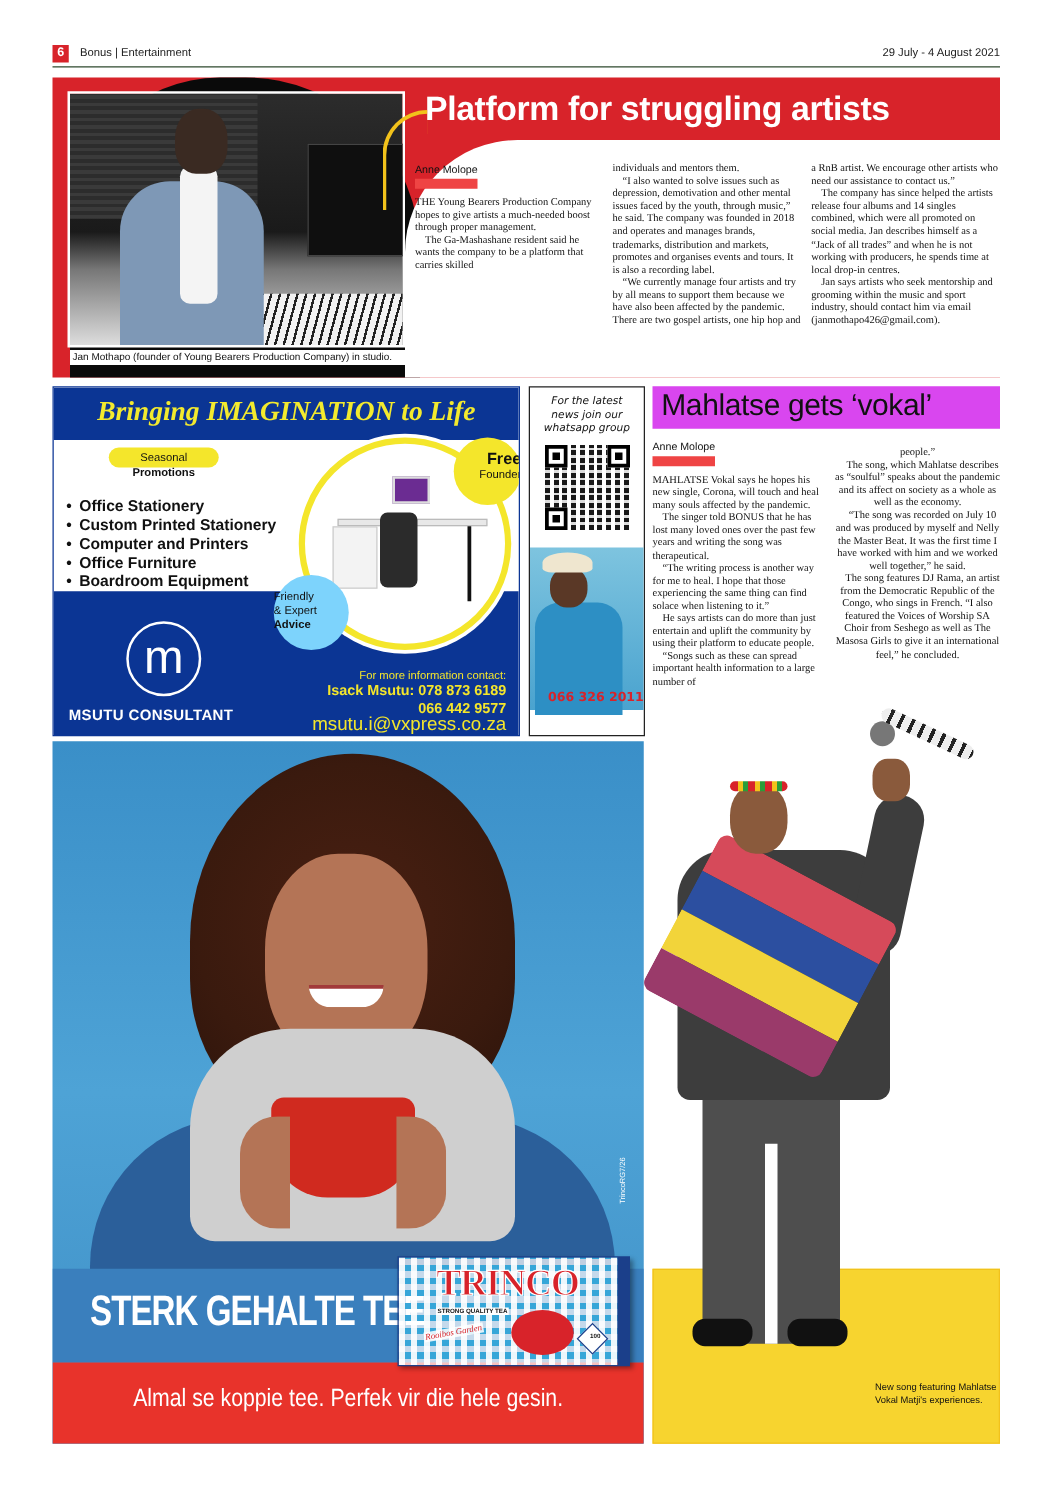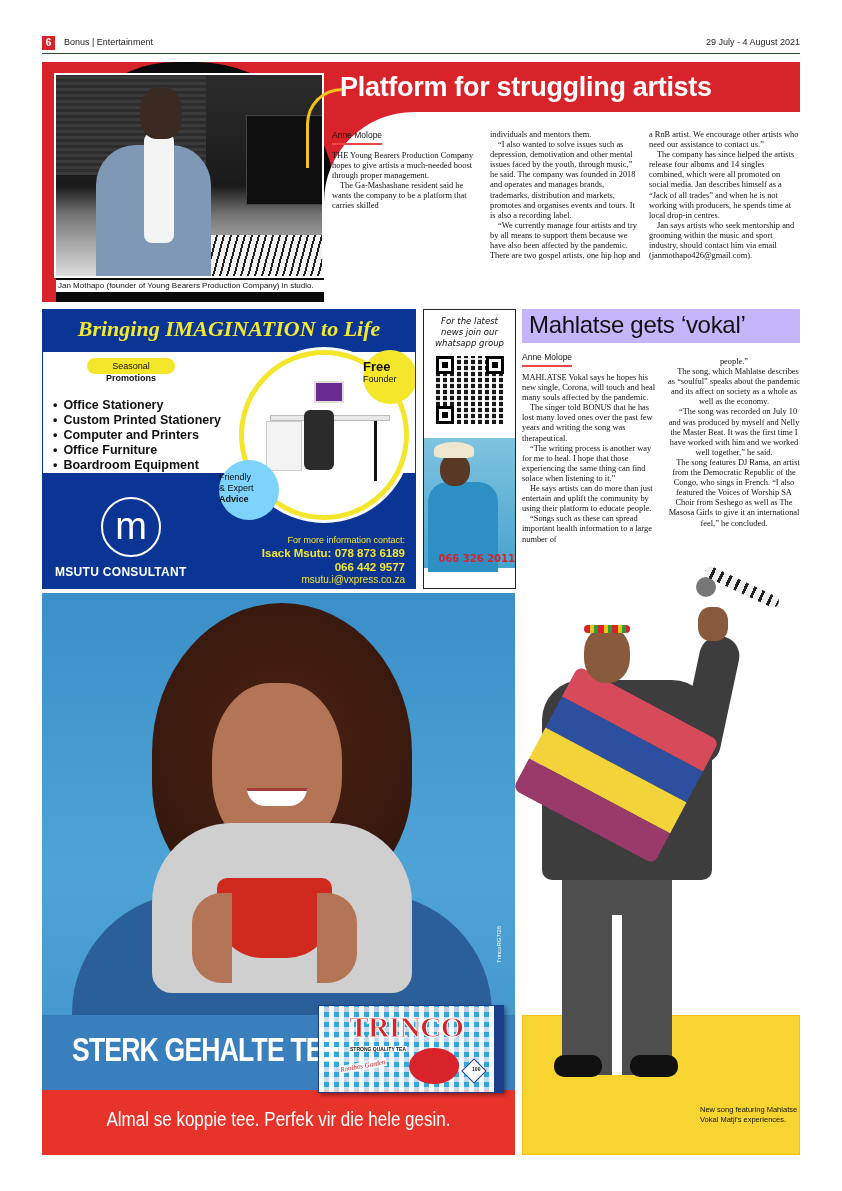--- a/index.html
+++ b/index.html
@@ -22,21 +22,21 @@
     background: linear-gradient(180deg, #2c2c2c 0%, #1a1a1a 55%, #777 70%, #ddd 100%); }
   .photo-wall { position: absolute; left: 0; top: 0; width: 150px; height: 100px; background: repeating-linear-gradient(0deg, #3a3a3a 0 3px, #2c2c2c 3px 6px); }
   .photo-screen { position: absolute; left: 190px; top: 40px; width: 80px; height: 90px; background: #0f0f0f; border: 1px solid #444; }
   .photo-keys { position: absolute; left: 135px; top: 160px; width: 140px; height: 45px; background: repeating-linear-gradient(90deg, #f2f2f2 0 5px, #222 5px 7px); transform: skewX(-15deg); }
   .photo-person-body { position: absolute; left: 40px; top: 70px; width: 115px; height: 140px; background: #7e98b6; border-radius: 40px 40px 0 0; }
   .photo-person-neck { position: absolute; left: 88px; top: 58px; width: 30px; height: 110px; background: #f4f4f4; border-radius: 8px; }
   .photo-person-head { position: absolute; left: 84px; top: 12px; width: 42px; height: 52px; background: #3a2a22; border-radius: 45% 45% 40% 40%; }
   .art1-arrow { position: absolute; left: 264px; top: 26px; width: 36px; height: 80px; border: 3px solid #f2c21b; border-right: none; border-bottom: none; border-radius: 40px 0 0 0; }
   .art1-caption { position: absolute; left: 14px; top: 218px; width: 270px; font: 8px "Liberation Sans", sans-serif; color: #111; line-height: 10px; background: #fff; padding: 1px 2px; }
 
-  .byline { font: 8.5px "Liberation Sans", sans-serif; color: #111; padding-bottom: 3px; border-bottom: 2px solid #ef4444; display: inline-block; margin-bottom: 6px; }
+  .byline { font: 8.5px "Liberation Sans", sans-serif; color: #111; padding-bottom: 3px; border-bottom: 8px solid #ef4444; display: inline-block; margin-bottom: 6px; }
   .col { position: absolute; font-size: 8.4px; line-height: 10.1px; text-align: left; color: #111; }
   .col p { text-indent: 8px; }
   .col p.first { text-indent: 0; }
   .art1-col1 { left: 290px; top: 68px; width: 150px; }
   .art1-col2 { left: 448px; top: 68px; width: 152px; }
   .art1-col3 { left: 607px; top: 68px; width: 152px; }
 
   
   .ad-msutu { position: absolute; left: 42px; top: 309px; width: 374px; height: 280px; background: #fff; border: 1px solid #0b3594; overflow: hidden; }
   .msutu-top { position: absolute; left: 0; top: 0; width: 100%; height: 42px; background: #0b3594; }
@@ -45,47 +45,47 @@
   .msutu-promo b { display: block; font-weight: bold; }
   .msutu-list { position: absolute; left: 10px; top: 88px; font: bold 12.5px "Liberation Sans", sans-serif; line-height: 15px; color: #111; list-style: none; }
   .msutu-list li::before { content: "•"; margin-right: 6px; }
   .msutu-bottom { position: absolute; left: 0; top: 163px; width: 100%; height: 117px; background: #0b3594; }
   .msutu-circle { position: absolute; left: 196px; top: 40px; width: 170px; height: 170px; border-radius: 50%; background: #fff; border: 5px solid #f4e62b; box-shadow: 0 0 0 3px #fff; }
   .desk-top { position: absolute; left: 26px; top: 60px; width: 120px; height: 6px; background: #e8e8e8; border: 1px solid #bbb; }
   .desk-leg { position: absolute; left: 130px; top: 66px; width: 3px; height: 60px; background: #111; }
   .desk-cab { position: absolute; left: 22px; top: 66px; width: 36px; height: 50px; background: #f3f3f3; border: 1px solid #ccc; }
   .desk-monitor { position: absolute; left: 70px; top: 26px; width: 30px; height: 22px; background: #6b2c92; border: 2px solid #ddd; }
   .desk-chair { position: absolute; left: 60px; top: 55px; width: 30px; height: 60px; background: #2b2b2b; border-radius: 6px; }
-  .msutu-free { position: absolute; left: 320px; top: 40px; width: 54px; height: 54px; border-radius: 50%; background: #f4e62b; font: 9px "Liberation Sans", sans-serif; text-align: left; padding-top: 10px; line-height: 11px; color: #111; }
+  .msutu-free { position: absolute; left: 320px; top: 40px; width: 54px; height: 54px; border-radius: 50%; background: #f4e62b; font: 9px "Liberation Sans", sans-serif; text-align: right; padding-top: 10px; line-height: 11px; color: #111; }
   .msutu-free b { display: block; font-size: 13px; line-height: 14px; }
   .msutu-advice { position: absolute; left: 176px; top: 150px; width: 60px; height: 60px; border-radius: 50%; background: #7dd3fc; font: 9px "Liberation Sans", sans-serif; text-align: left; padding-top: 12px; line-height: 11px; color: #111; }
   .msutu-advice b { display: block; }
   .msutu-logo { position: absolute; left: 58px; top: 187px; width: 60px; height: 60px; border-radius: 50%; border: 2px solid #fff; color: #fff; font: 38px "Liberation Sans", sans-serif; text-align: center; line-height: 54px; }
   .msutu-name { position: absolute; left: 12px; top: 255px; font: bold 12px "Liberation Sans", sans-serif; color: #fff; letter-spacing: 0.3px; }
   .msutu-contact { position: absolute; right: 10px; top: 224px; text-align: right; font: 9px "Liberation Sans", sans-serif; color: #f4e62b; line-height: 12px; }
   .msutu-contact .big { font-size: 11.5px; font-weight: bold; line-height: 14px; }
-  .msutu-contact .email { font-size: 10px; }
+  .msutu-contact .email { font-size: 15px; }
 
   
   .ad-whatsapp { position: absolute; left: 423px; top: 309px; width: 93px; height: 280px; border: 1px solid #222; background: #fff; overflow: hidden; }
   .wa-text { position: absolute; left: 0; top: 6px; width: 100%; text-align: center; font: italic 8.5px "DejaVu Sans", sans-serif; line-height: 11px; color: #111; }
   .wa-qr { position: absolute; left: 12px; top: 46px; width: 68px; height: 68px; background:
       repeating-linear-gradient(90deg, #000 0 4px, #fff 4px 7px),
       #000; opacity: 0.9; }
   .wa-qr-grid { position: absolute; left: 12px; top: 46px; width: 68px; height: 68px; background: repeating-linear-gradient(0deg, transparent 0 4px, rgba(255,255,255,0.85) 4px 6px); }
   .qr-finder { position: absolute; width: 18px; height: 18px; border: 3px solid #000; background: #fff; }
   .qr-finder::after { content: ""; position: absolute; left: 3px; top: 3px; width: 6px; height: 6px; background: #000; }
   .wa-photo { position: absolute; left: 0; top: 128px; width: 100%; height: 130px; background: linear-gradient(180deg, #7ec4df 0%, #4aa3cf 100%); }
   .wa-hat { position: absolute; left: 10px; top: 4px; width: 40px; height: 16px; background: #efe6cf; border-radius: 50% 50% 20% 20%; }
   .wa-head { position: absolute; left: 16px; top: 16px; width: 30px; height: 32px; background: #5a3826; border-radius: 45%; }
   .wa-body { position: absolute; left: 4px; top: 44px; width: 70px; height: 90px; background: #2d8fc4; border-radius: 20px 20px 0 0; }
   .wa-phone-num { position: absolute; left: 0; bottom: 24px; width: 100%; text-align: right; font: bold 10px "DejaVu Sans", sans-serif; color: #d8232a; }
 
   
-  .art2-title-bar { position: absolute; left: 522px; top: 309px; width: 278px; height: 34px; background: #c4b5fd; }
+  .art2-title-bar { position: absolute; left: 522px; top: 309px; width: 278px; height: 34px; background: #d946ef; }
   .art2-title { position: absolute; left: 7px; top: 2px; font: 24px "Liberation Sans", sans-serif; color: #111; white-space: nowrap; letter-spacing: -0.3px; }
   .art2-col1 { left: 522px; top: 352px; width: 138px; }
   .art2-col2 { left: 666px; top: 357px; width: 136px; text-align: center; }
 
   .art2-photo { position: absolute; left: 522px; top: 585px; width: 278px; height: 570px; }
   .art2-yellow { position: absolute; left: 0; bottom: 0; width: 100%; height: 140px; background: #f7d42f; border: 1px solid #f1c21c; }
   .mv-head { position: absolute; left: 62px; top: 42px; width: 46px; height: 56px; background: #8a5a3c; border-radius: 45%; }
   .mv-band { position: absolute; left: 62px; top: 40px; width: 46px; height: 8px; background: repeating-linear-gradient(90deg, #d8232a 0 6px, #f2c21b 6px 10px, #2a9d3a 10px 14px); border-radius: 4px; }
   .mv-jacket { position: absolute; left: 20px; top: 95px; width: 170px; height: 200px; background: #3d3d3d; border-radius: 40px 40px 10px 10px; }
   .mv-arm { position: absolute; left: 168px; top: 50px; width: 40px; height: 130px; background: #3d3d3d; border-radius: 20px; transform: rotate(12deg); }

